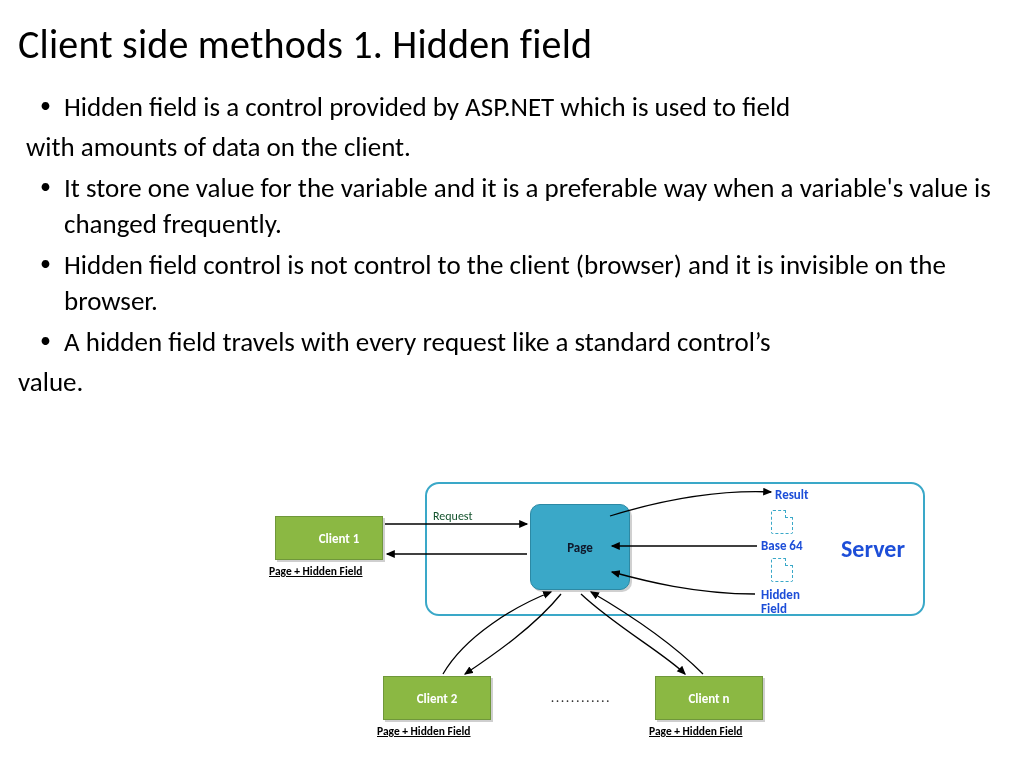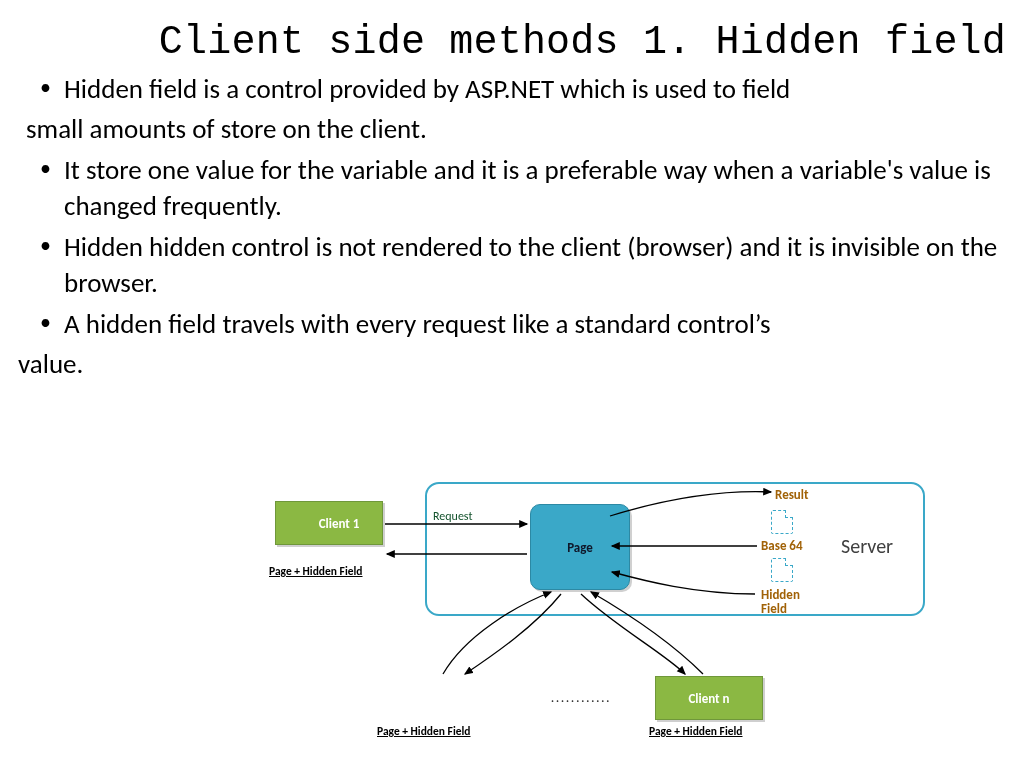--- a/index.html
+++ b/index.html
@@ -6,26 +6,25 @@
   body {
     width: 1024px;
     height: 768px;
     background: #ffffff;
     font-family: Calibri, "Segoe UI", Arial, sans-serif;
     color: #000000;
     padding: 20px 18px 0 18px;
     position: relative;
   }
   .title {
-    text-align: right;
+    text-align: left;
     font-size: 40px;
     font-weight: 400;
-    margin-bottom: 6px;
+    margin-bottom: 20px;
     letter-spacing: 0.2px;
-    font-family: Liberation Mono, monospace;
   }
   .bullets {
     font-size: 27px;
     line-height: 1.35;
   }
   .bullet-row {
     display: flex;
     margin-bottom: 4px;
   }
   .bullet-dot {
@@ -57,23 +56,23 @@
     width: 500px;
     height: 134px;
     border: 2px solid #3aa8c8;
     border-radius: 14px;
     background: rgba(255,255,255,0.5);
   }
   .server-label {
     position: absolute;
     right: 22px;
     top: 58px;
-    color: #404040;
-    font-weight: 400;
-    font-size: 20px;
+    color: #1d4ed8;
+    font-weight: 700;
+    font-size: 24px;
   }
   .page-box {
     position: absolute;
     left: 275px;
     top: 28px;
     width: 100px;
     height: 86px;
     background: #3aa8c8;
     border: 1px solid #2c89a4;
     border-radius: 10px;
@@ -106,21 +105,21 @@
     color: #000;
     text-decoration: underline;
   }
   .req-label {
     position: absolute;
     font-size: 12px;
     color: #14532d;
   }
   .blue-small {
     position: absolute;
-    color: #a16207;
+    color: #1d4ed8;
     font-size: 13px;
     font-weight: 700;
     text-align: left;
     line-height: 1.1;
   }
   .dashed-doc {
     position: absolute;
     width: 22px;
     height: 24px;
     border: 1.5px dashed #3aa8c8;
@@ -152,50 +151,51 @@
 <body>
 
 <h1 class="title">Client side methods  1. Hidden field</h1>
 
 <div class="bullets">
 
   <div class="bullet-row">
     <div class="bullet-dot">•</div>
     <div class="bullet-text">Hidden field is a control provided by ASP.NET which is used to field</div>
   </div>
-  <div class="cont-line">small amounts of store on the client.</div>
+  <div class="cont-line">with amounts of data on the client.</div>
 
   <div class="bullet-row">
     <div class="bullet-dot">•</div>
     <div class="bullet-text"> It store one value for the variable and it is a preferable way when a variable's value is changed frequently.</div>
   </div>
 
   <div class="bullet-row">
     <div class="bullet-dot">•</div>
-    <div class="bullet-text">Hidden hidden control is not rendered to the client (browser) and it is invisible on the browser.</div>
+    <div class="bullet-text">Hidden field control is not control to the client (browser) and it is invisible on the browser.</div>
   </div>
 
   <div class="bullet-row">
     <div class="bullet-dot">•</div>
     <div class="bullet-text"> A hidden field travels with every request like a standard control’s</div>
   </div>
   <div class="cont-line" style="padding-left:0;">value.</div>
 
 </div>
 
 <div class="diag">
 
   <div class="server-box"></div>
   <div class="server-label" style="left:586px; right:auto;">Server</div>
 
   <div class="page-box">Page</div>
 
-  <div class="client-box" style="left:20px; top:25px;padding-left:20px;">Client 1</div>
+  <div class="client-box" style="left:20px; top:40px;padding-left:20px;">Client 1</div>
   <div class="cap" style="left:14px; top:88px;">Page + Hidden Field</div>
 
+  <div class="client-box" style="left:128px; top:200px;">Client 2</div>
   <div class="cap" style="left:122px; top:248px;">Page + Hidden Field</div>
 
   <div class="client-box" style="left:400px; top:200px;">Client n</div>
   <div class="cap" style="left:394px; top:248px;">Page + Hidden Field</div>
 
   <div class="req-label" style="left:178px; top:33px;">Request</div>
 
   <div class="blue-small" style="left:520px; top:12px;">Result</div>
   <div class="dashed-doc" style="left:516px; top:34px;"></div>
   <div class="blue-small" style="left:506px; top:63px;">Base 64</div>

